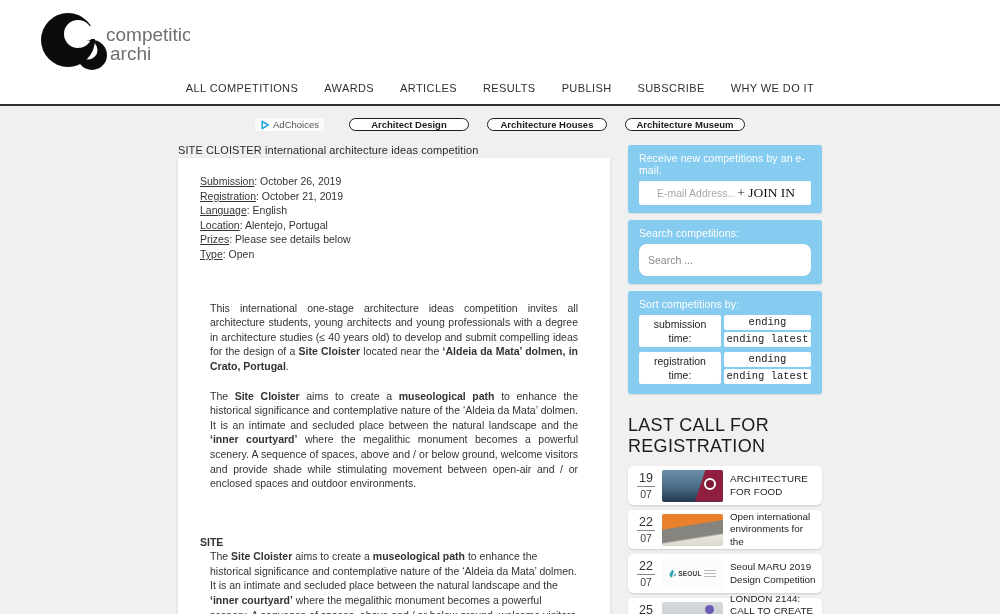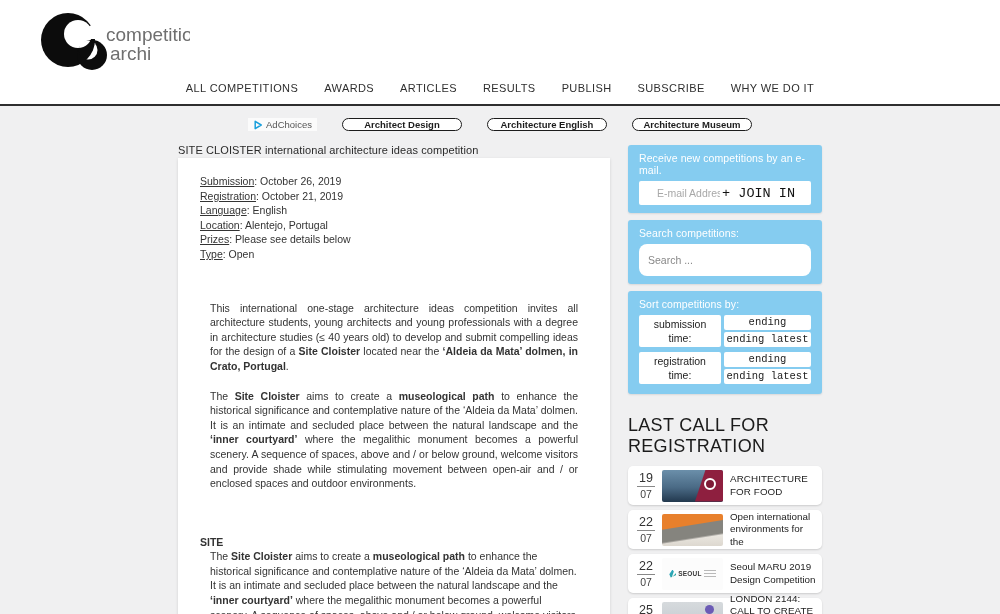--- a/index.html
+++ b/index.html
@@ -61,21 +61,21 @@
   .subscribe-bar {
     background:#fff; border-radius:2px; height:24px;
     display:flex; align-items:center; padding:0 16px;
   }
   .subscribe-bar input {
     border:0; outline:0; flex:1; min-width:0; background:transparent;
     font-family:"Liberation Sans",sans-serif; font-size:10.5px; color:#777;
   }
   .subscribe-bar input::placeholder { color:#a8a8a8; }
   .joinin {
-    font-family:Liberation Mono, monospace; font-size:13.5px; color:#111;
+    font-family:Liberation Serif, serif; font-size:13.5px; color:#111;
     background:none; border:0; padding:0; white-space:nowrap; cursor:pointer;
   }
   .search-input {
     width:100%; height:24px; border:0; outline:0; border-radius:8px; padding:16px 9px;
     font-family:"Liberation Sans",sans-serif; font-size:10.5px; color:#777; background:#fff;
   }
   .search-input::placeholder { color:#888; }
   .sort-row { display:flex; gap:3px; margin-bottom:5px; }
   .sort-row:last-child { margin-bottom:2px; }
   .sort-label {
@@ -178,23 +178,23 @@
     </nav>
 </header>
 
 <div class="adrow">
   <span class="adchoices">
     <svg width="10" height="10" viewBox="0 0 10 10">
       <path d="M2.2 1.3 L8.2 5 L2.2 8.7 Z" fill="none" stroke="#1ba0dc" stroke-width="1.5" stroke-linejoin="round"></path>
     </svg>
     <span>AdChoices</span>
   </span>
-  <span style="display:flex;gap:25px;">
+  <span style="display:flex;gap:18px;">
       <span class="pill">Architect Design</span>
-      <span class="pill">Architecture English</span>
+      <span class="pill">Architecture Houses</span>
       <span class="pill">Architecture Museum</span>
     </span>
 </div>
 
 <div class="content">
   <main>
     <h1>SITE CLOISTER international architecture ideas competition</h1>
     <div class="card">
       <div>
           <div class="detail-line"><span class="dlabel">Submission</span>: October 26, 2019</div>

